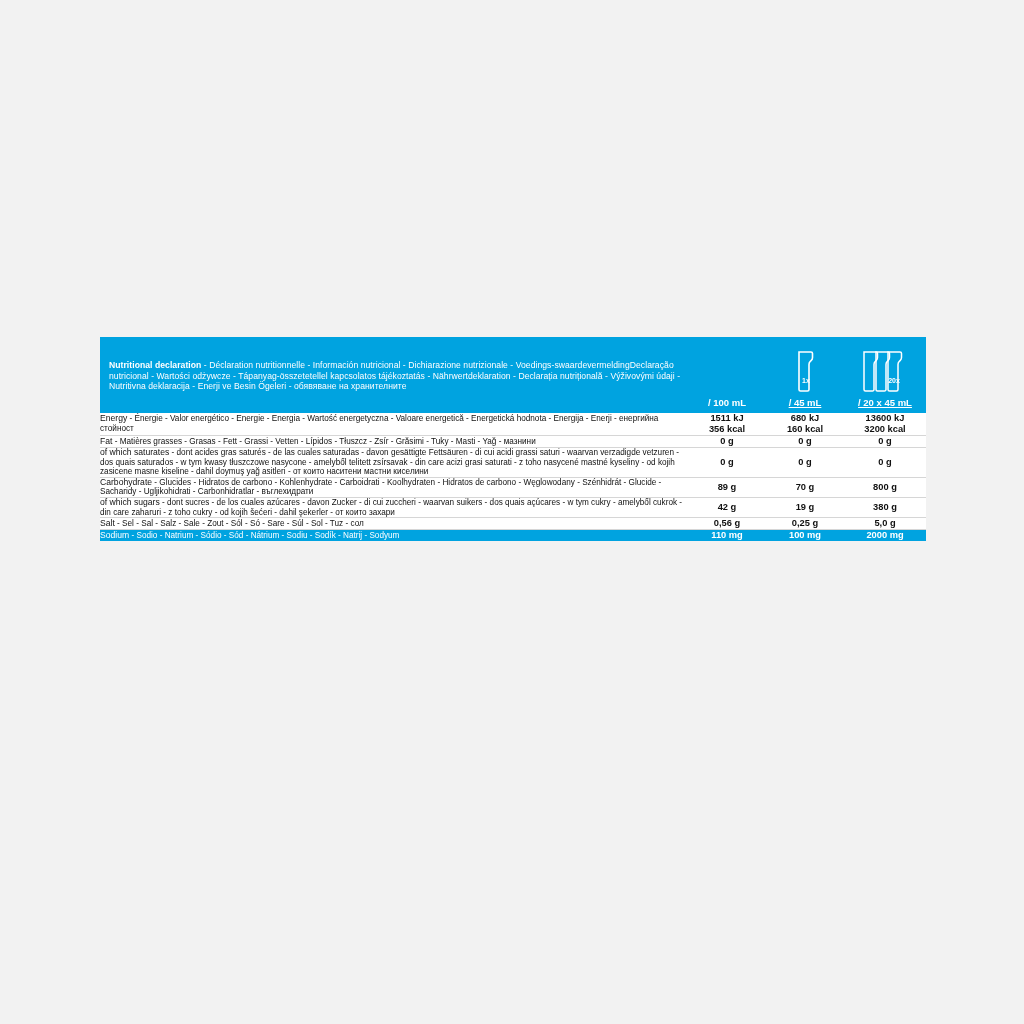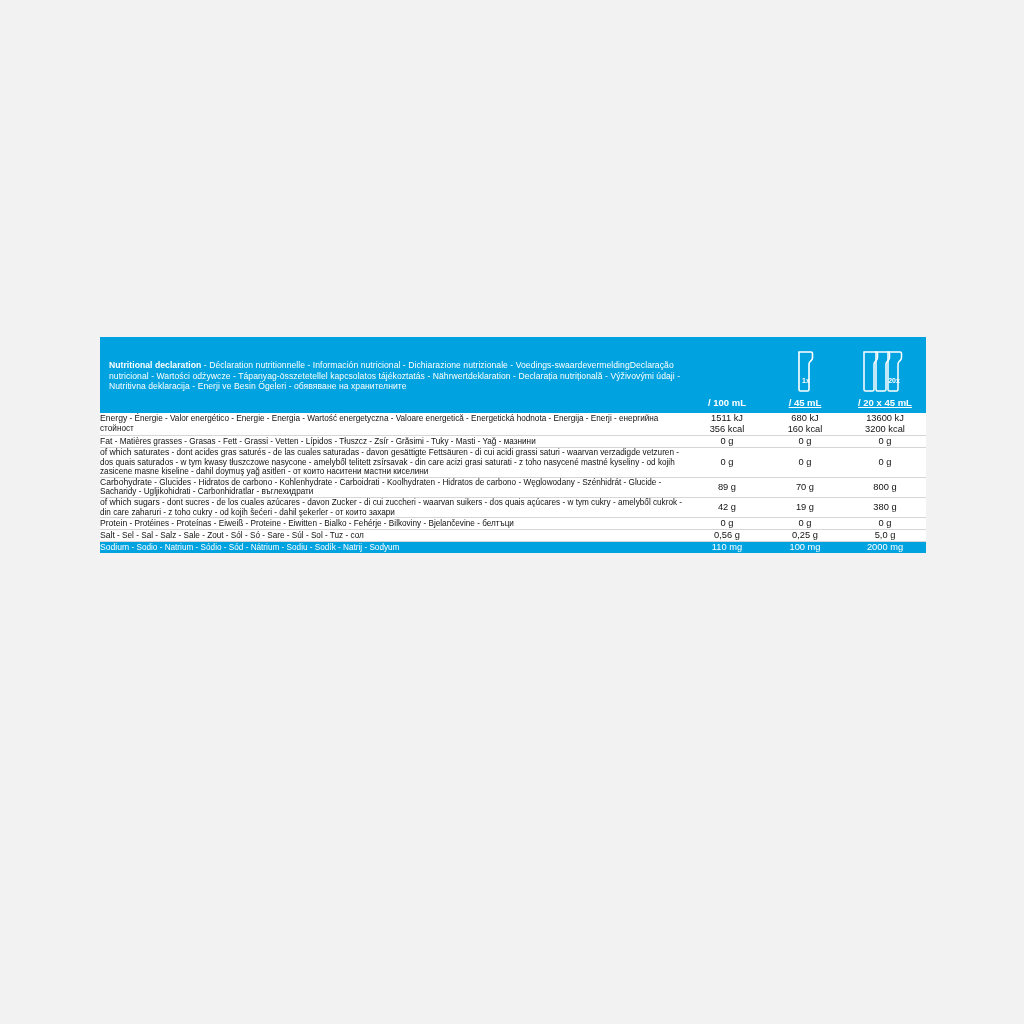--- a/index.html
+++ b/index.html
@@ -97,21 +97,21 @@
     color: #111111;
     padding: 6px 6px 6px 9px;
   }
   .label-cell b {
     font-weight: normal;
     font-size: 8.6px;
   }
 
   .val-cell {
     font-size: 9.3px;
-    font-weight: normal;
+    font-weight: bold;
     color: #111111;
     text-align: center;
     padding: 6px 2px;
     line-height: 11px;
   }
 
   
   .sodium-row td {
     background: #00a3e0;
     color: #ffffff;
@@ -188,26 +188,20 @@
           <td class="val-cell">70 g</td>
           <td class="val-cell">800 g</td>
         </tr>
         <tr class="nut-row">
           <td class="label-cell"><b>of which sugars</b><span> - dont sucres - de los cuales azúcares - davon Zucker - di cui zuccheri - waarvan suikers - dos quais açúcares - w tym cukry - amelyből cukrok - din care zaharuri - z toho cukry - od kojih šećeri - dahil şekerler - от които захари</span></td>
           <td class="val-cell">42 g</td>
           <td class="val-cell">19 g</td>
           <td class="val-cell">380 g</td>
         </tr>
         <tr class="nut-row">
-          <td class="label-cell"><b>Protein</b><span> - Protéines - Proteínas - Eiweiß - Proteine - Eiwitten - Bialko - Fehérje - Bilkoviny - Bjelančevine - белтъци</span></td>
-          <td class="val-cell">0 g</td>
-          <td class="val-cell">0 g</td>
-          <td class="val-cell">0 g</td>
-        </tr>
-        <tr class="nut-row">
           <td class="label-cell"><b>Salt</b><span> - Sel - Sal - Salz - Sale - Zout - Sól - Só - Sare - Súl - Sol - Tuz - сол</span></td>
           <td class="val-cell">0,56 g</td>
           <td class="val-cell">0,25 g</td>
           <td class="val-cell">5,0 g</td>
         </tr>
         <tr class="nut-row sodium-row last">
           <td class="label-cell"><b>Sodium</b><span> - Sodio - Natrium - Sódio - Sód - Nátrium - Sodiu - Sodík - Natrij - Sodyum</span></td>
           <td class="val-cell">110 mg</td>
           <td class="val-cell">100 mg</td>
           <td class="val-cell">2000 mg</td>

